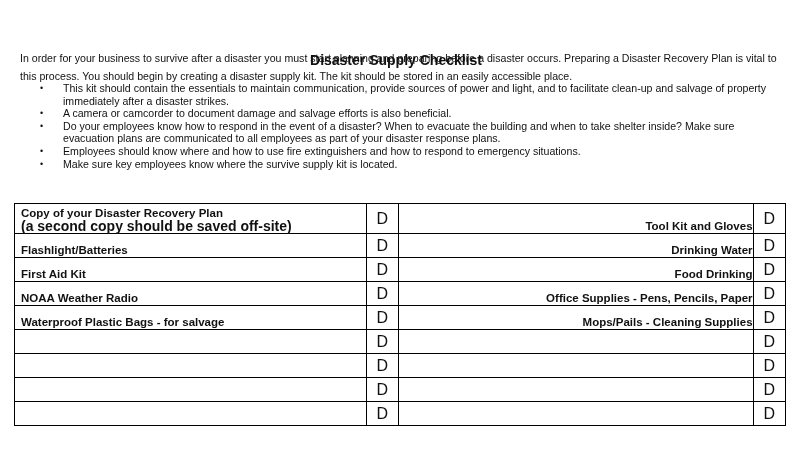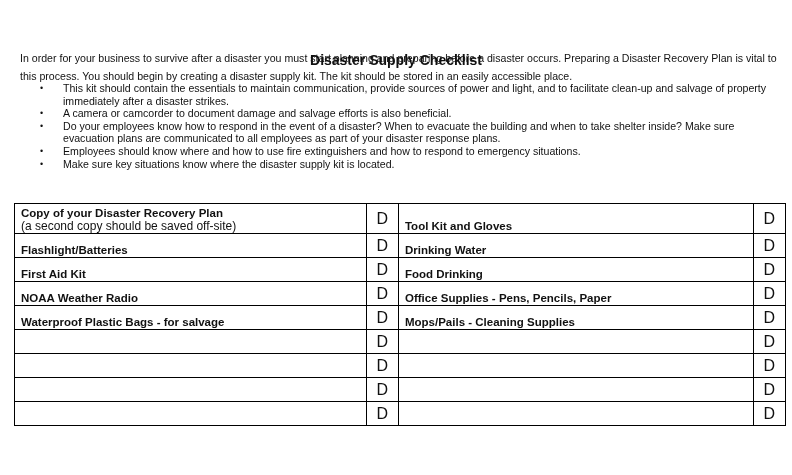--- a/index.html
+++ b/index.html
@@ -32,38 +32,38 @@
       border: 1.5px solid #000; padding: 0 0 0 6px;
       vertical-align: bottom; font-size: 11.5px; font-weight: bold;
       height: 24px; box-sizing: border-box;
     }
     table.checklist tr.first td { height: 30px; }
     table.checklist td.box {
       width: 32px; text-align: center; padding: 0;
       font-weight: normal; font-size: 16px; vertical-align: middle;
     }
     td.item-left { width: 347px; }
-    td.item-right { width: 350px; }
-    .sub { display: block; font-weight: normal; font-size: 12px; line-height: 12px; padding-bottom: 1px; }
+    td.item-right { width: 350px; text-align: right; }
+    .sub { display: block; font-weight: bold; font-size: 14px; line-height: 12px; padding-bottom: 1px; }
     .main { display: block; line-height: 14px; }
     td .txt { display: block; padding-bottom: 1px; }
   </style>
 </head>
 <body>
 
 <div class="title">Disaster Supply Checklist</div>
 
 <div class="intro">In order for your business to survive after a disaster you must start planning and preparing before a disaster occurs. Preparing a Disaster Recovery Plan is vital to this process. You should begin by creating a disaster supply kit. The kit should be stored in an easily accessible place.</div>
 
 <ul class="bullets">
   <li><span class="dot">•</span><span>This kit should contain the essentials to maintain communication, provide sources of power and light, and to facilitate clean-up and salvage of property immediately after a disaster strikes.</span></li>
   <li><span class="dot">•</span><span>A camera or camcorder to document damage and salvage efforts is also beneficial.</span></li>
   <li><span class="dot">•</span><span>Do your employees know how to respond in the event of a disaster? When to evacuate the building and when to take shelter inside? Make sure evacuation plans are communicated to all employees as part of your disaster response plans.</span></li>
   <li><span class="dot">•</span><span>Employees should know where and how to use fire extinguishers and how to respond to emergency situations.</span></li>
-  <li><span class="dot">•</span><span>Make sure key situations know where the disaster supply kit is located.</span></li>
+  <li><span class="dot">•</span><span>Make sure key employees know where the survive supply kit is located.</span></li>
 </ul>
 
 <table class="checklist">
   <tbody id="checklist-body">
       <tr class="first">
         <td class="item-left">
           <span class="main">Copy of your Disaster Recovery Plan</span>
           <span class="sub">(a second copy should be saved off-site)</span>
         </td>
         <td class="box">D</td>

